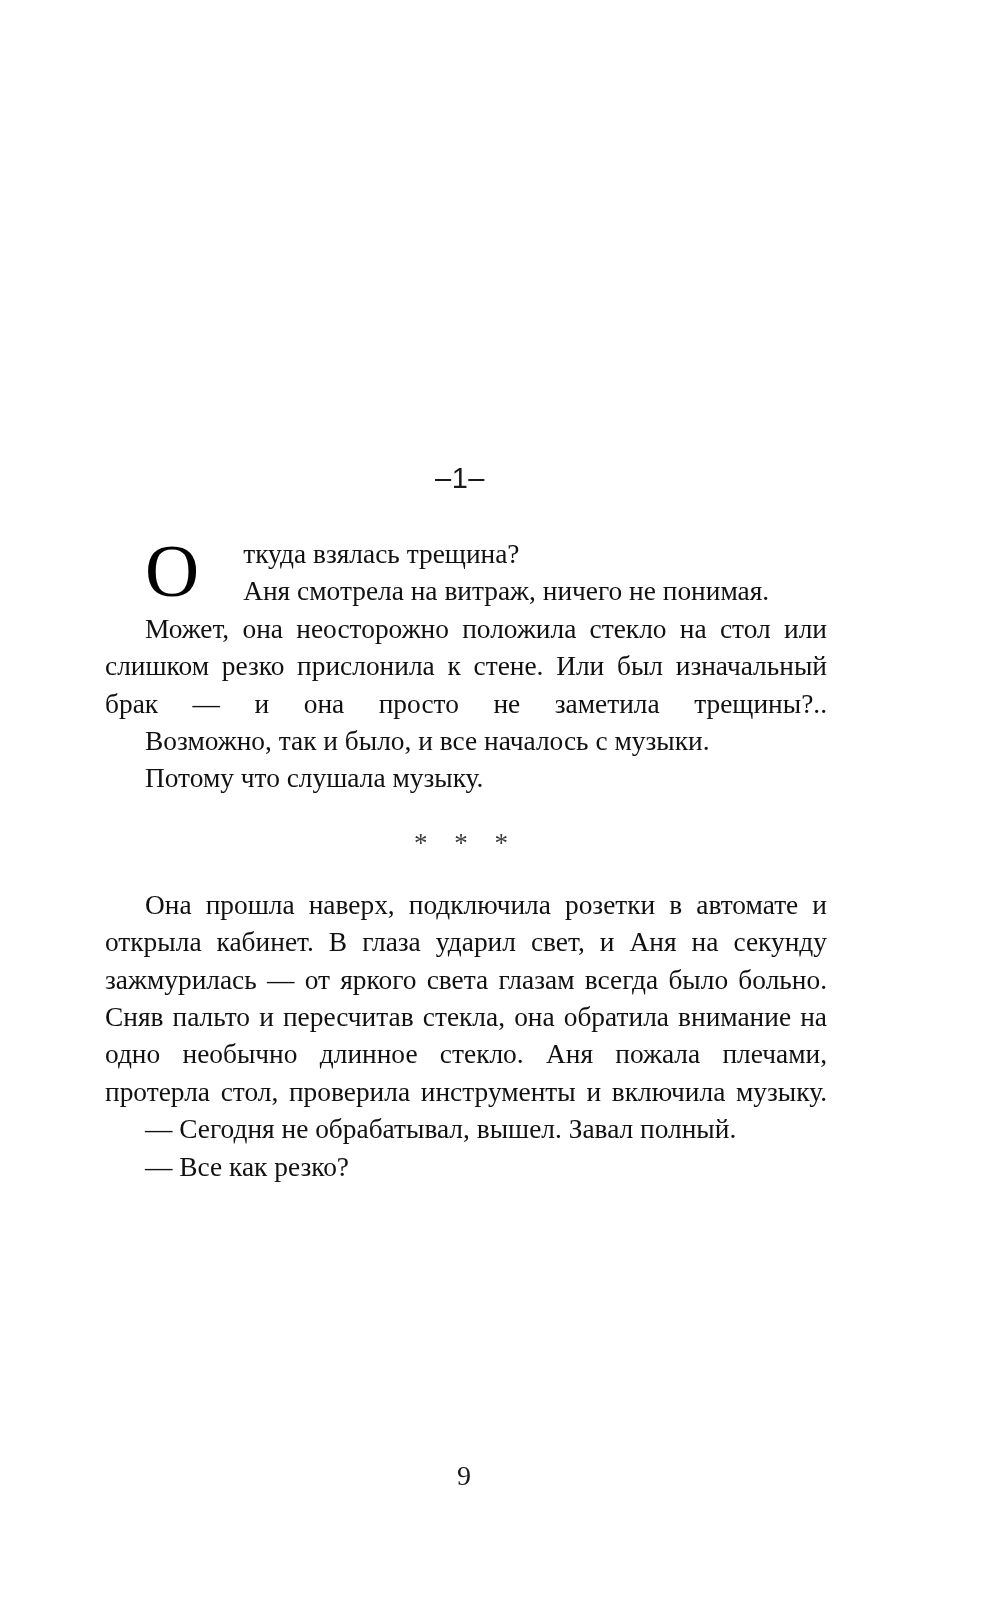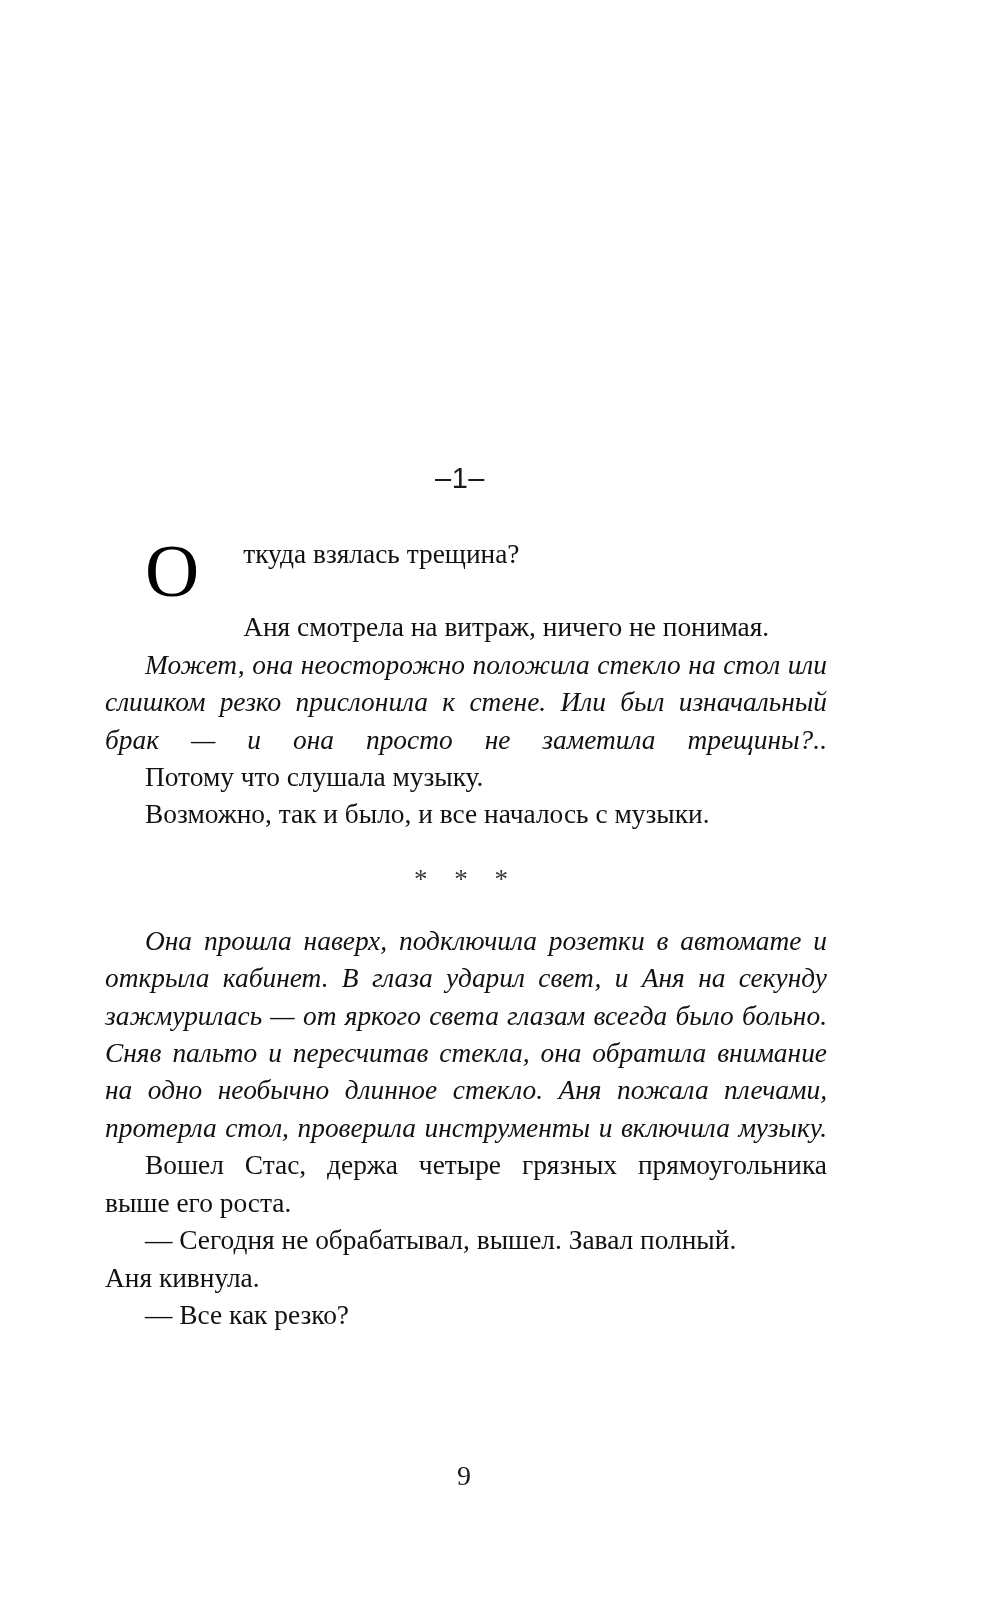--- a/index.html
+++ b/index.html
@@ -53,21 +53,20 @@
     color: #111111;
   }
 
   p.body-text.no-indent {
     text-indent: 0;
   }
 
   
   p.body-text.force-justify {
     text-align-last: justify;
-    font-style: italic;
   }
 
   
   .dropcap-para {
     position: relative;
     text-indent: 0;
   }
   .dropcap {
     float: left;
     font-size: 75px;
@@ -105,38 +104,36 @@
 </head>
 <body>
 
 <div class="page">
 
   <div class="chapter-heading">–1–</div>
 
   <div class="text-column">
 
     <p class="body-text dropcap-para">
-      <span class="dropcap">О</span><span>ткуда взялась трещина?</span><br><span class="second-line" style="display:inline-block; text-indent:0; padding-left:40px;margin-top:36px;">Аня смотрела на витраж, ничего не понимая.</span>
+      <span class="dropcap">О</span><span>ткуда взялась трещина?</span><br><span class="second-line" style="display:inline-block; text-indent:0; padding-left:40px;">Аня смотрела на витраж, ничего не понимая.</span>
     </p>
 
     <p class="body-text force-justify">Может, она неосторожно положила стекло на стол или слишком резко прислонила к стене. Или был изначальный брак — и она просто не заметила трещины?..</p>
 
+    <p class="body-text">Возможно, так и было, и все началось с музыки.</p>
+
     <p class="body-text">Потому что слушала музыку.</p>
-
-    <p class="body-text">Возможно, так и было, и все началось с музыки.</p>
 
     <p class="scene-break">* * *</p>
 
     <p class="body-text force-justify">Она прошла наверх, подключила розетки в автомате и открыла кабинет. В глаза ударил свет, и Аня на секунду зажмурилась — от яркого света глазам всегда было больно. Сняв пальто и пересчитав стекла, она обратила внимание на одно необычно длинное стекло. Аня пожала плечами, протерла стол, проверила инструменты и включила музыку.</p>
 
-    <p class="body-text">Вошел Стас, держа четыре грязных прямоугольника выше его роста.</p>
 
     <p class="body-text">— Сегодня не обрабатывал, вышел. Завал полный.</p>
 
-    <p class="body-text no-indent">Аня кивнула.</p>
 
     <p class="body-text">— Все как резко?</p>
 
 
 
   </div>
 
   <div class="folio">9</div>
 
 </div>

